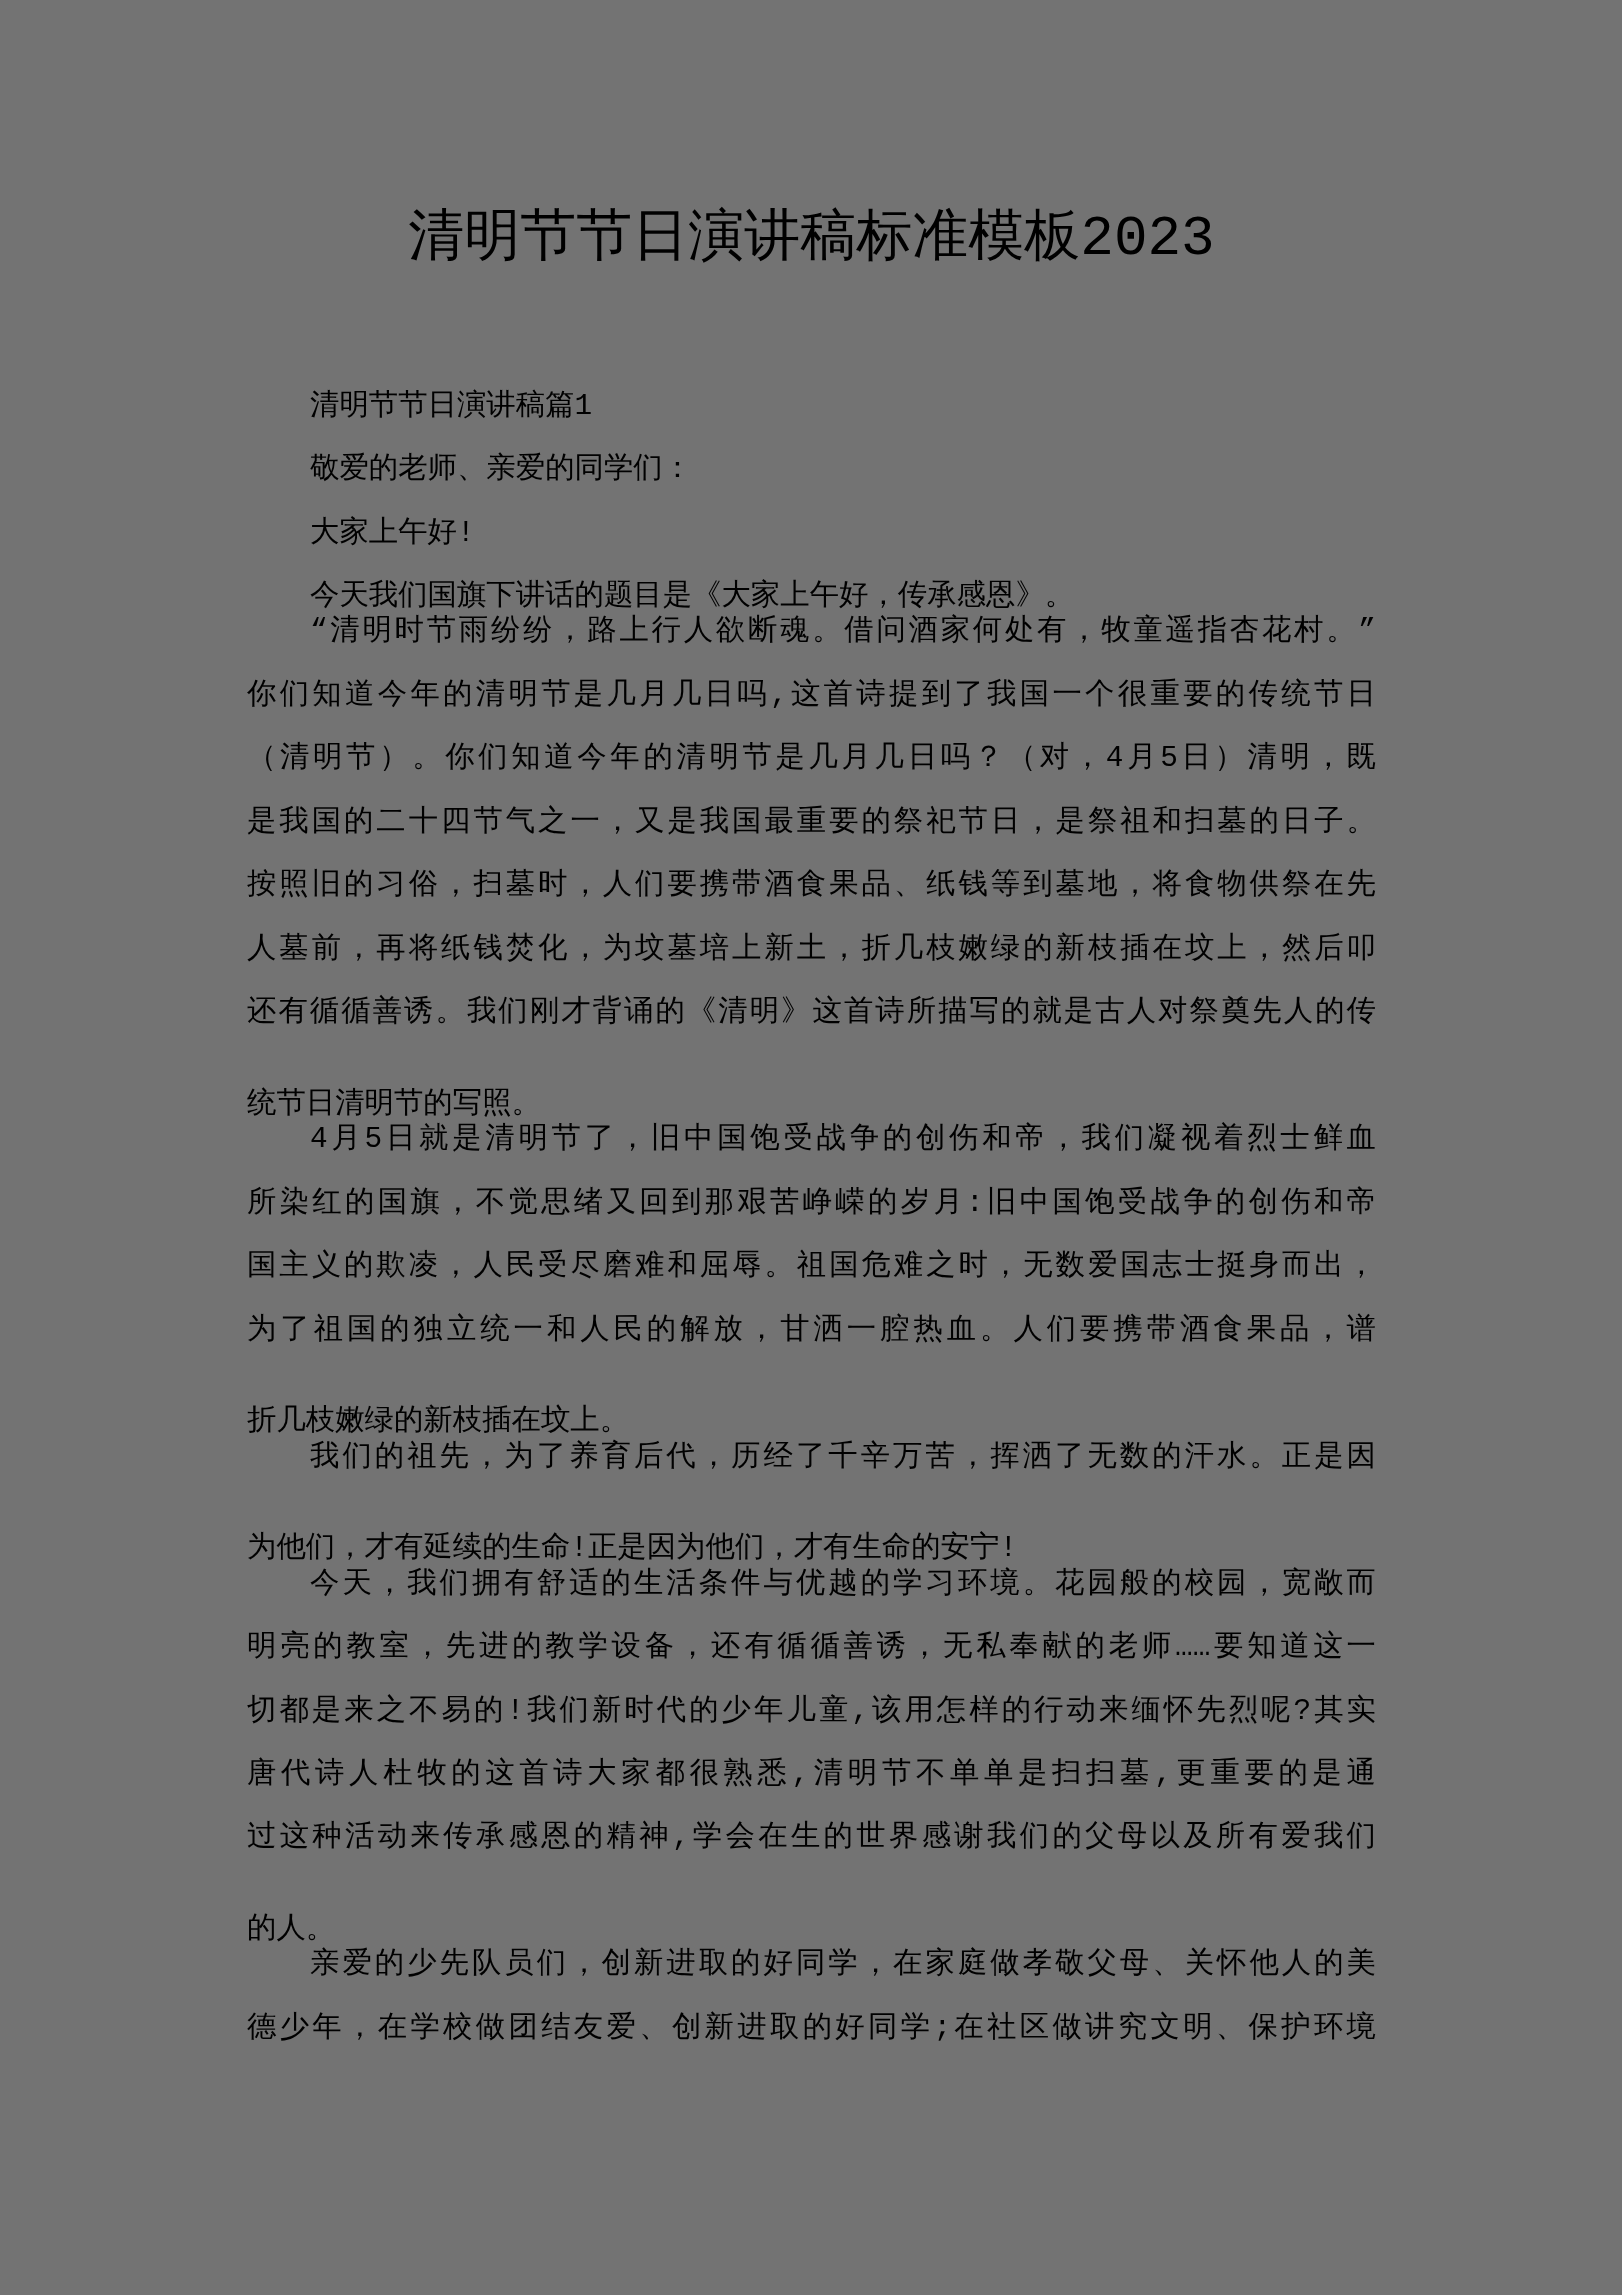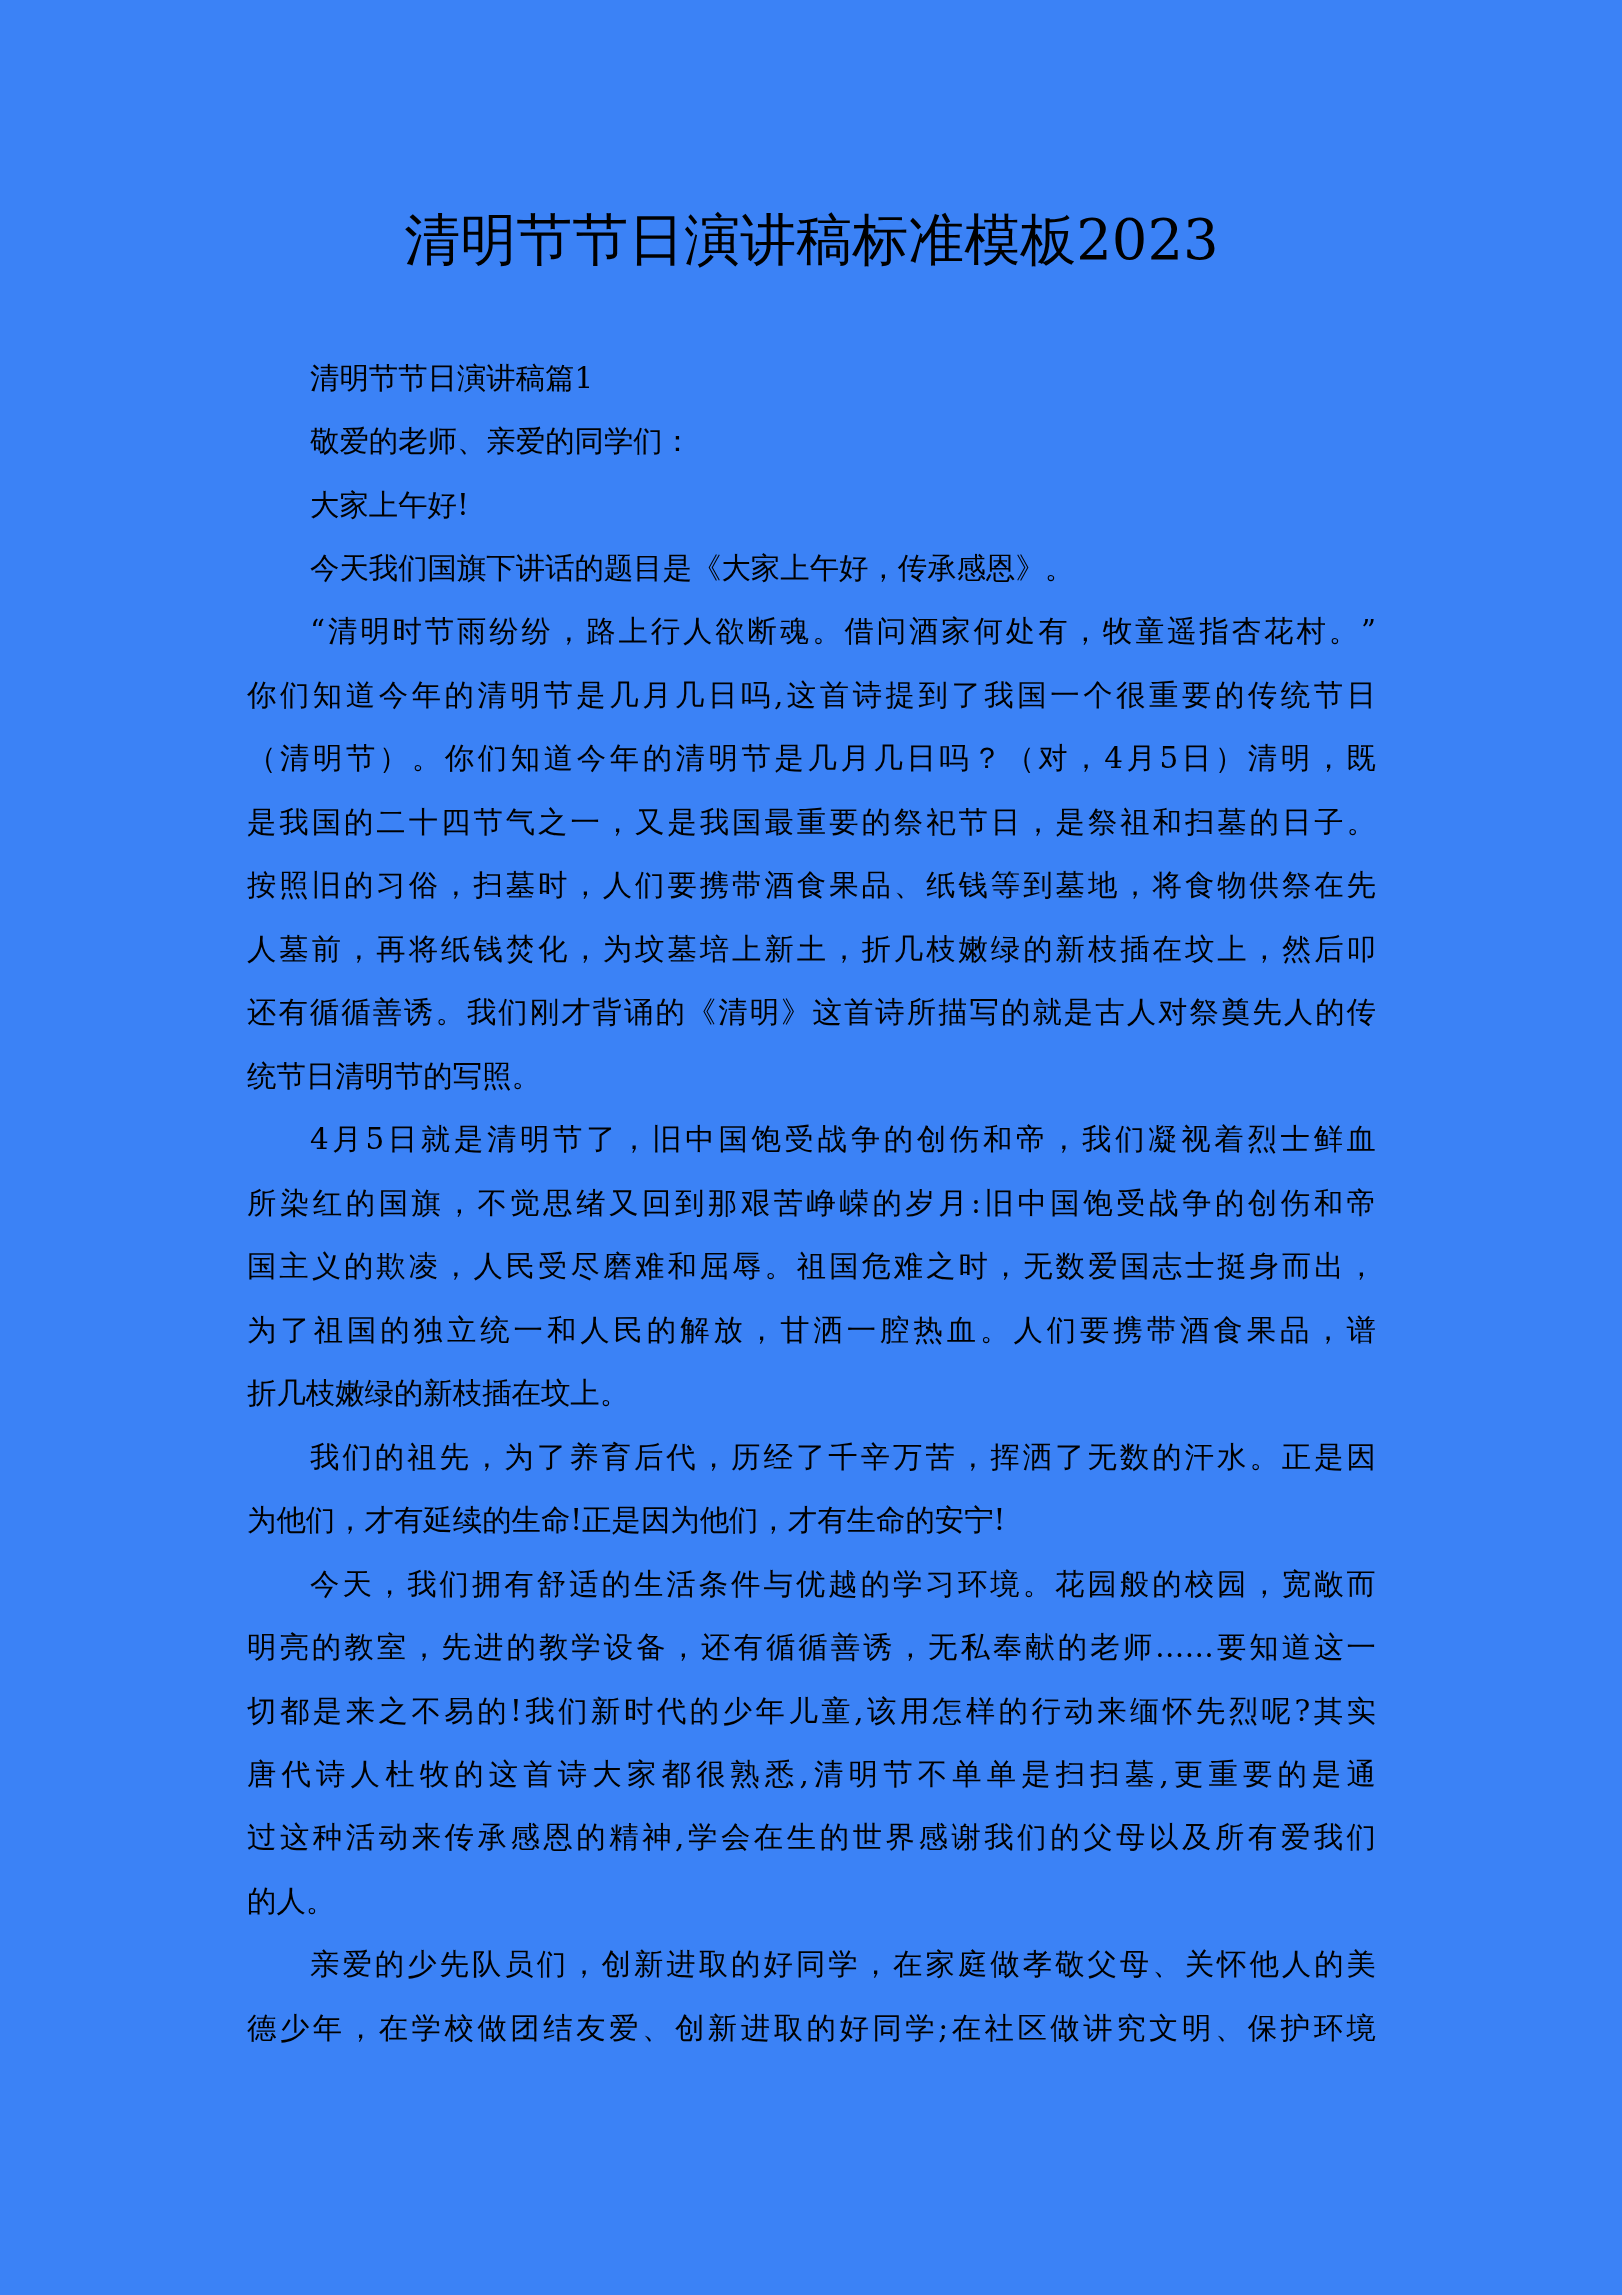--- a/index.html
+++ b/index.html
@@ -13,21 +13,22 @@
       position: relative;
       overflow: hidden;
       color: #000;
       font-family: "DejaVu Serif", "Liberation Serif", serif;
     }
     .page {
       position: absolute;
       left: 0; top: 0;
       width: 1623px;
       height: 2295px;
-      background: #3b82f6;
+      background: #737373;
+      font-family: Liberation Mono, monospace;
     }
     .title {
       position: absolute;
       left: 0;
       top: 200px;
       width: 1623px;
       text-align: center;
       font-size: 56px;
       line-height: 79px;
       letter-spacing: 0px;
@@ -50,20 +51,21 @@
       text-align: justify;
       text-align-last: justify;
       overflow: visible;
     }
     .line.indent {
       left: 310px;
       width: 1066px;
     }
     .line.last {
       text-align-last: left;
+      margin-top: 28px;
     }
   </style>
 </head>
 <body>
 
 <div class="page">
   <div class="title">清明节节日演讲稿标准模板2023</div>
 
   <div class="body">
     <div class="line indent last" style="top:359px">清明节节日演讲稿篇1</div>

